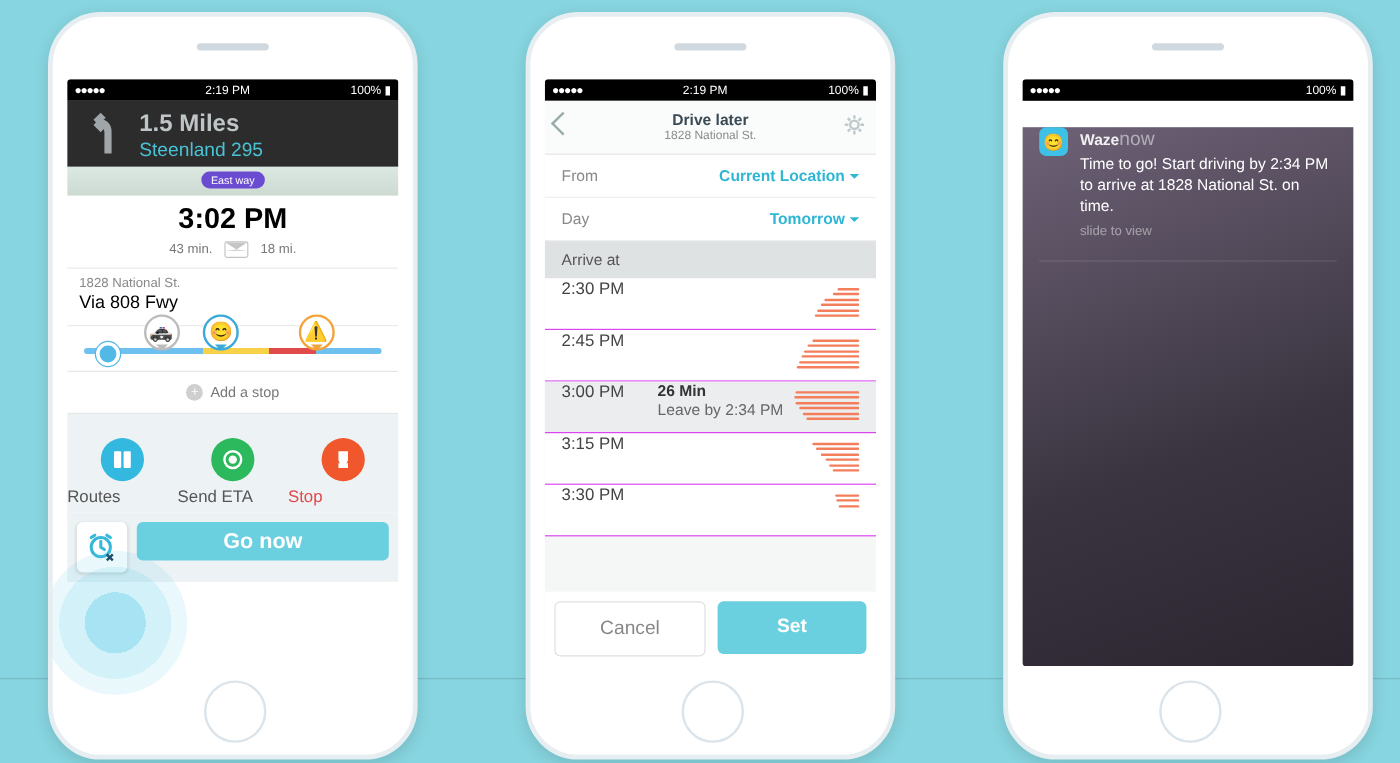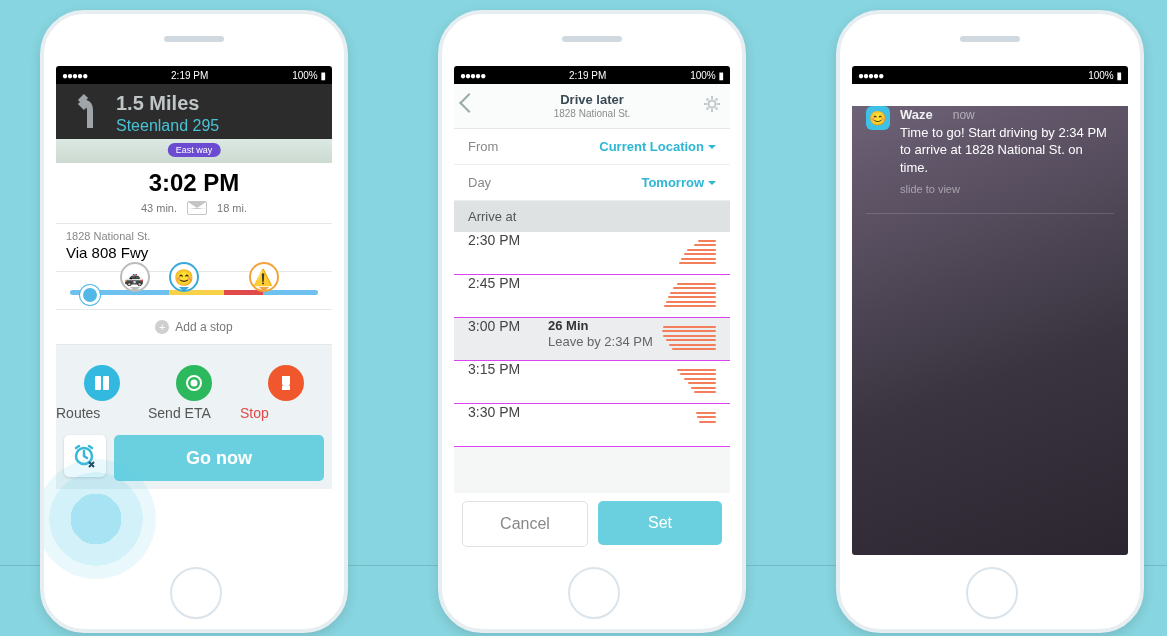--- a/index.html
+++ b/index.html
@@ -63,21 +63,21 @@
 .addstop .plus{width:14px;height:14px;border-radius:50%;background:#cfcfcf;color:#fff;display:flex;align-items:center;justify-content:center;font-size:11px}
 .actions{display:flex;background:#edf2f4}
 .actions .act{flex:1;text-align:left;padding:20px 0 6px;font-size:14px;color:#555}
 .actions .act .circ{width:36px;height:36px;border-radius:50%;margin:0 auto 4px;display:flex;align-items:center;justify-content:center}
 .c-routes{background:#33b8e0}
 .c-send{background:#2cb85c}
 .c-stop{background:#f0572d}
 .actions .stop-red{color:#e04a4a}
 .bottomrow{display:flex;gap:8px;padding:8px;background:#edf2f4}
 .clockbtn{width:42px;height:42px;background:#fff;border-radius:5px;box-shadow:0 1px 3px rgba(0,0,0,.15);display:flex;align-items:center;justify-content:center;position:relative}
-.gonow{flex:1;height:46px;border-radius:5px;background:#6ad0e0;color:#fff;font-size:18px;font-weight:600;display:flex;align-items:center;justify-content:center}
+.gonow{flex:1;height:32px;border-radius:5px;background:#6ad0e0;color:#fff;font-size:18px;font-weight:600;display:flex;align-items:center;justify-content:center}
 .pulse{position:absolute;width:120px;height:120px;border-radius:50%;background:radial-gradient(circle,rgba(80,200,230,.5) 0 30%,rgba(80,200,230,.25) 30% 55%,rgba(80,200,230,.12) 55% 80%,transparent 80%);left:-8px;bottom:50px;pointer-events:none}
 
 .p2 .screen{background:#f5f6f6}
 .p2 .hdr{background:#fafbfb;border-bottom:1px solid #e7e7e7;height:44px;display:flex;align-items:center;justify-content:center;position:relative}
 .p2 .hdr .back{position:absolute;left:8px;top:12px;width:12px;height:12px;border-left:2px solid #9aa;border-bottom:2px solid #9aa;transform:rotate(45deg)}
 .p2 .hdr .gear{position:absolute;right:8px;top:10px}
 .p2 .hdr .ttl{font-size:13px;font-weight:700;color:#3a4a55;text-align:center;line-height:1.2}
 .p2 .hdr .sub{font-size:10px;color:#8b8b8b;font-weight:400}
 .kv{display:flex;justify-content:space-between;padding:10px 14px;font-size:13px;background:#fff;border-bottom:1px solid #eee}
 .kv .k{color:#888}
@@ -88,33 +88,33 @@
 .timeslot{display:flex;align-items:flex-start;height:42px;border-bottom:1px solid #d946ef;padding:0 14px;font-size:14px;color:#444;position:relative}
 .timeslot .lbl{width:80px}
 .timeslot.sel{background:#ecedee}
 .timeslot.sel .extra{font-size:13px;color:#666;line-height:1.2}
 .timeslot.sel .extra .big{font-weight:700;color:#333}
 .bars{position:absolute;right:14px;top:6px;bottom:6px;width:56px}
 .bars span{position:absolute;right:0;height:2px;background:#f37e5b;border-radius:2px}
 .btnrow{display:flex;gap:10px;padding:8px;position:absolute;left:0;right:0;bottom:0;background:#fff}
 .btnrow .b{flex:1;height:44px;border-radius:5px;display:flex;align-items:center;justify-content:center;font-size:16px}
 .b-cancel{background:#fff;color:#888;border:1px solid #e0e0e0}
-.b-set{background:#6ad0e0;color:#fff;font-weight:400}
+.b-set{background:#6ad0e0;color:#fff;font-weight:700}
 
 .p3 .status{background:#000}
 .p3 .lock{height:100%;background:linear-gradient(160deg,#6e6277,#3a3440 55%,#28232d);color:#fff;position:relative}
 .clk{text-align:center;padding-top:16px}
 .clk .big{font-size:56px;font-weight:200;letter-spacing:1px}
 .clk .date{font-size:14px;margin-top:-4px}
 .notif{margin:22px 14px 0;display:flex;gap:10px;border-bottom:1px solid rgba(255,255,255,.15);padding-bottom:16px}
 .notif .icon{width:24px;height:24px;border-radius:6px;background:#3ec1e6;display:flex;align-items:center;justify-content:center;flex:0 0 auto;font-size:14px}
 .notif .txt{font-size:13px;line-height:1.35}
 .notif .head{opacity:.9}
 .notif .head b{color:#fff}
-.notif .head span{opacity:.55;font-size:12px;margin-left:20px}
+.notif .head span{opacity:.55;font-size:16px;margin-left:0}
 .notif .slide{opacity:.45;font-size:11px;margin-top:6px}
 .unlock{position:absolute;left:0;right:0;bottom:14px;text-align:center;font-size:15px;opacity:.85}
 .unlock .chev{display:inline-block;width:8px;height:8px;border-right:2px solid #fff;border-top:2px solid #fff;transform:rotate(45deg);margin-right:10px}
 .cam{position:absolute;right:8px;bottom:8px;opacity:.5}
 </style>
 </head>
 <body>
 
 <div class="horizon"></div>
 

